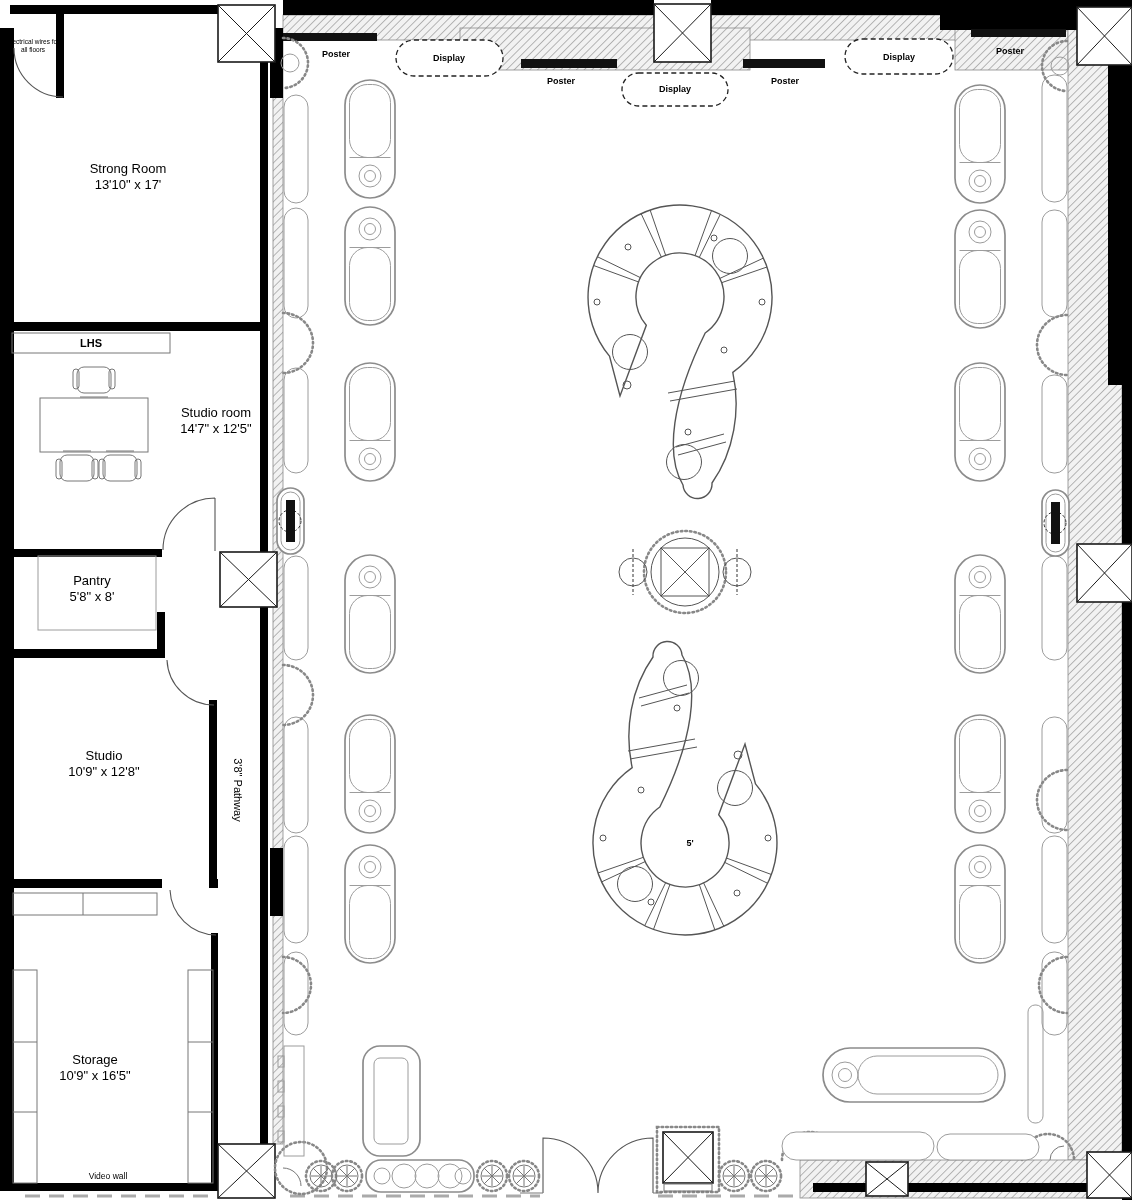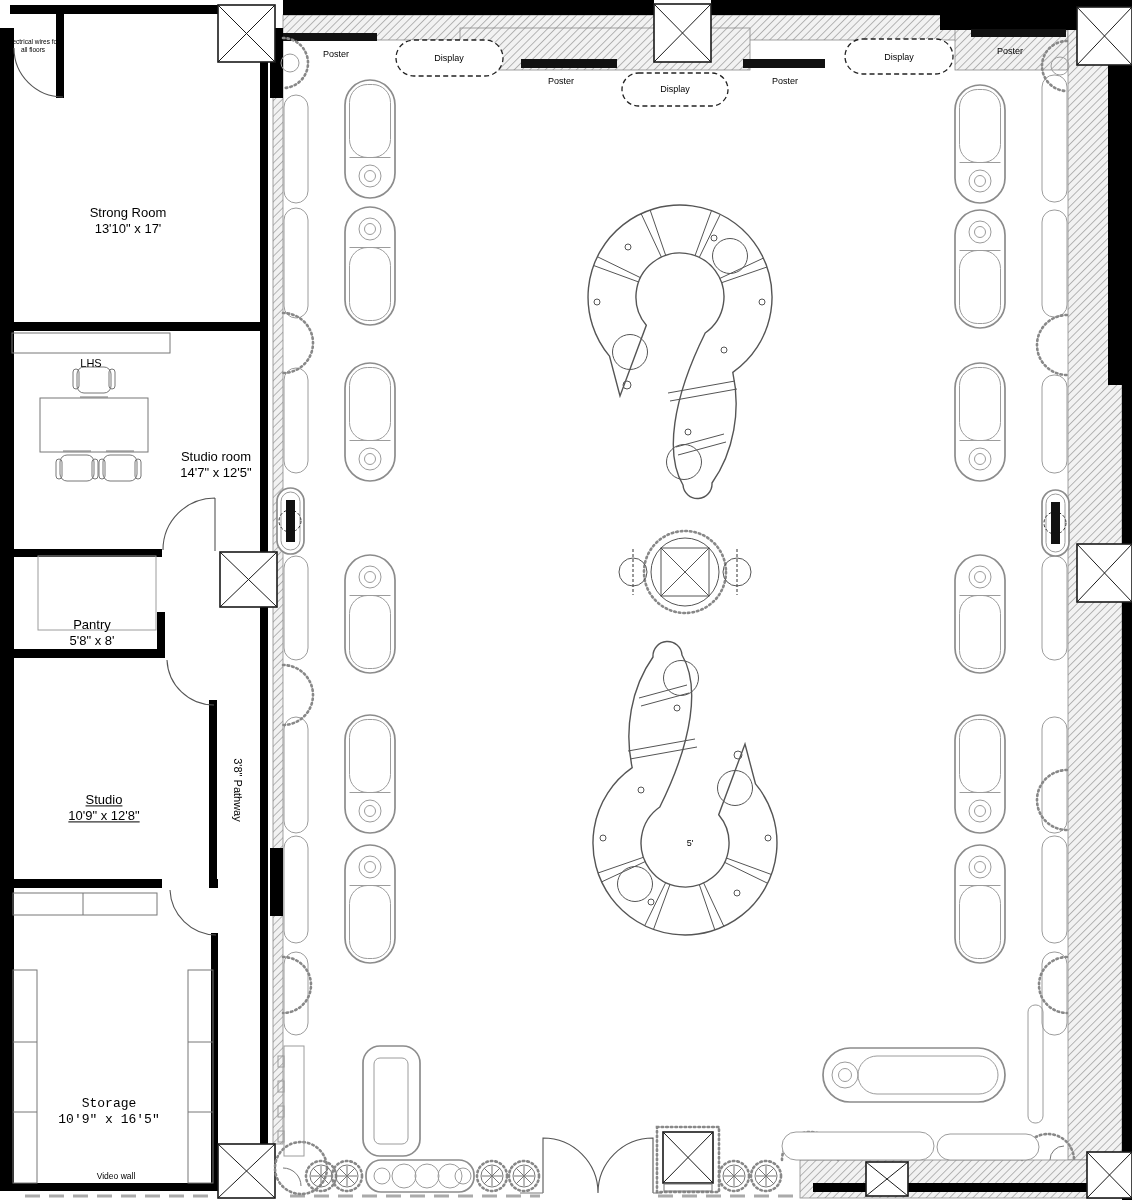--- a/index.html
+++ b/index.html
@@ -1,23 +1,23 @@
 <!DOCTYPE html>
 <html><head>
 <meta charset="utf-8">
 <style>
   html,body{margin:0;padding:0;background:#fff;}
   .plan{position:relative;width:1132px;height:1200px;background:#fff;
         font-family:"Liberation Sans",sans-serif;overflow:hidden;}
   .plan svg{position:absolute;left:0;top:0;}
   .lbl{position:absolute;transform:translate(-50%,-50%);text-align:center;
        color:#000;white-space:nowrap;line-height:1.2;z-index:5;}
-  .room{font-size:13px;margin-top:44px;}
+  .room{font-size:13px;}
   .tiny{font-size:6.5px;white-space:normal;width:58px;line-height:1.3;}
-  .small{font-size:9px;}
+  .small{font-size:9px;font-weight:bold;}
   .mid{font-size:11px;}
   .vw{font-size:8.5px;}
   .rot{transform:translate(-50%,-50%) rotate(90deg);}
   
   .wall{fill:#000;stroke:none;}
   .hatch{fill:url(#hatchp);stroke:#8a8a8a;stroke-width:.8;}
   .fix{fill:#fff;stroke:#8c8c8c;stroke-width:1.7;}
   .fix2{fill:none;stroke:#9c9c9c;stroke-width:1;}
   .fixw{fill:#fff;stroke:#9c9c9c;stroke-width:1;}
   .colbox{fill:#fff;stroke:#1a1a1a;stroke-width:1.6;}
@@ -335,45 +335,45 @@
   </g>
 </svg>
 
 <div class="lbl tiny" style="left:33px;top:46px;">Electrical wires for all floors</div>
 
 <div class="lbl room" style="left:128px;top:177px;">
   <div>Strong Room</div>
   <div>13'10" x 17'</div>
 </div>
 
-<div class="lbl mid" style="left:91px;top:364px;">LHS</div>
+<div class="lbl mid" style="left:91px;top:344px;font-weight:bold;">LHS</div>
 
 <div class="lbl room" style="left:216px;top:421px;">
   <div>Studio room</div>
   <div>14'7" x 12'5"</div>
 </div>
 
 <div class="lbl room" style="left:92px;top:589px;">
   <div>Pantry</div>
   <div>5'8" x 8'</div>
 </div>
 
-<div class="lbl room" style="left:104px;top:764px;text-decoration:underline;">
+<div class="lbl room" style="left:104px;top:764px;">
   <div>Studio</div>
   <div>10'9" x 12'8"</div>
 </div>
 
 <div class="lbl mid rot" style="left:237px;top:790px;">3'8" Pathway</div>
 
-<div class="lbl room" style="left:109px;top:1068px;font-family:Liberation Mono, monospace;">
+<div class="lbl room" style="left:95px;top:1068px;">
   <div>Storage</div>
   <div>10'9" x 16'5"</div>
 </div>
 
-<div class="lbl vw" style="left:116px;top:1176px;">Video wall</div>
+<div class="lbl vw" style="left:108px;top:1176px;">Video wall</div>
 
 <div class="lbl small" style="left:336px;top:54px;">Poster</div>
 <div class="lbl small" style="left:561px;top:81px;">Poster</div>
 <div class="lbl small" style="left:785px;top:81px;">Poster</div>
 <div class="lbl small" style="left:1010px;top:51px;">Poster</div>
 
 <div class="lbl small" style="left:449px;top:58px;">Display</div>
 <div class="lbl small" style="left:675px;top:89px;">Display</div>
 <div class="lbl small" style="left:899px;top:57px;">Display</div>
 

